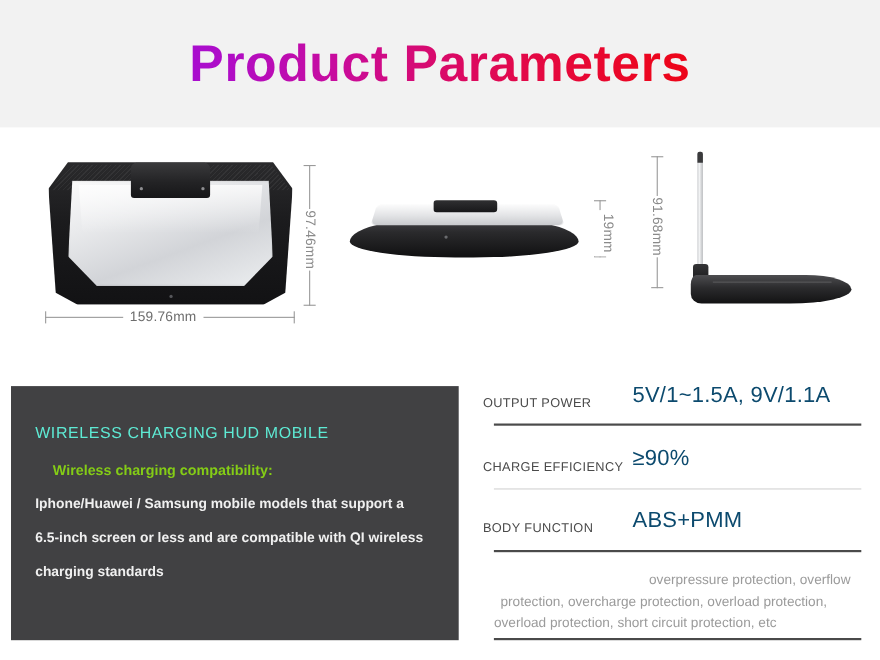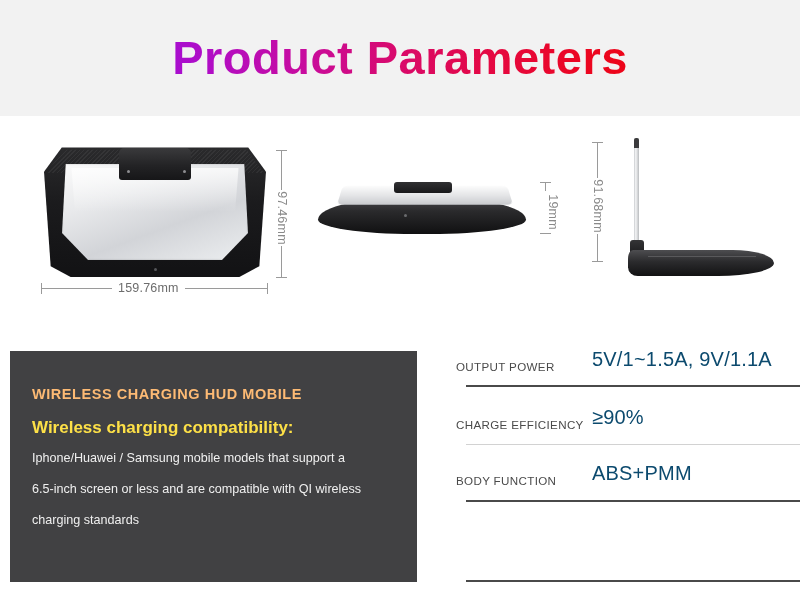--- a/index.html
+++ b/index.html
@@ -232,53 +232,53 @@
   
   .desc-panel {
     position: absolute;
     left: 10px; top: 351px;
     width: 407px; height: 231px;
     background: #414143;
     box-sizing: border-box;
     padding: 28px 22px 0 22px;
   }
   .desc-title {
-    color: #fdba74;
+    color: #5eead4;
     font-size: 14.5px;
     letter-spacing: 0.55px;
     line-height: 31px;
     white-space: nowrap;
-    font-weight: bold;
   }
   .desc-sub {
-    color: #fde047;
-    font-size: 17px;
+    color: #84cc16;
+    font-size: 13px;
     font-weight: bold;
     line-height: 31px;
     margin-top: 2px;
     white-space: nowrap;
+    margin-left: 16px;
   }
   .desc-line {
     color: #f0f0f0;
     font-size: 12.6px;
-    font-weight: normal;
+    font-weight: bold;
     line-height: 31px;
     white-space: nowrap;
   }
   .desc-colorizer {
     color: #ffffff;
     font-size: 13.5px;
     line-height: 22px;
     white-space: nowrap;
   }
 
   
   .spec-table {
     position: absolute;
-    left: 452px; top: 348px;
+    left: 435px; top: 348px;
     width: 348px; height: 236px; text-decoration: underline;
   }
   .spec-row {
     position: absolute;
     left: 0;
     width: 348px;
   }
   .spec-label {
     position: absolute;
     left: 4px;
@@ -404,14 +404,19 @@
     <div class="spec-value" style="left:140px; top:0;">≥90%</div>
   </div>
   <div class="spec-div light" style="top:96px;"></div>
 
   <div class="spec-row" style="top:114px;">
     <div class="spec-label" style="top:12px;">BODY FUNCTION</div>
     <div class="spec-value" style="left:140px; top:0;">ABS+PMM</div>
   </div>
   <div class="spec-div" style="top:152px;"></div>
 
+  <div class="prot-text">
+    <span class="l1">overpressure protection, overflow</span>
+    <span class="l2">protection,  overcharge protection, overload protection,</span>
+    <span class="l3">overload protection, short circuit protection, etc</span>
+  </div>
   <div class="spec-div" style="top:232px;"></div>
 </div>
 
 </body></html>

